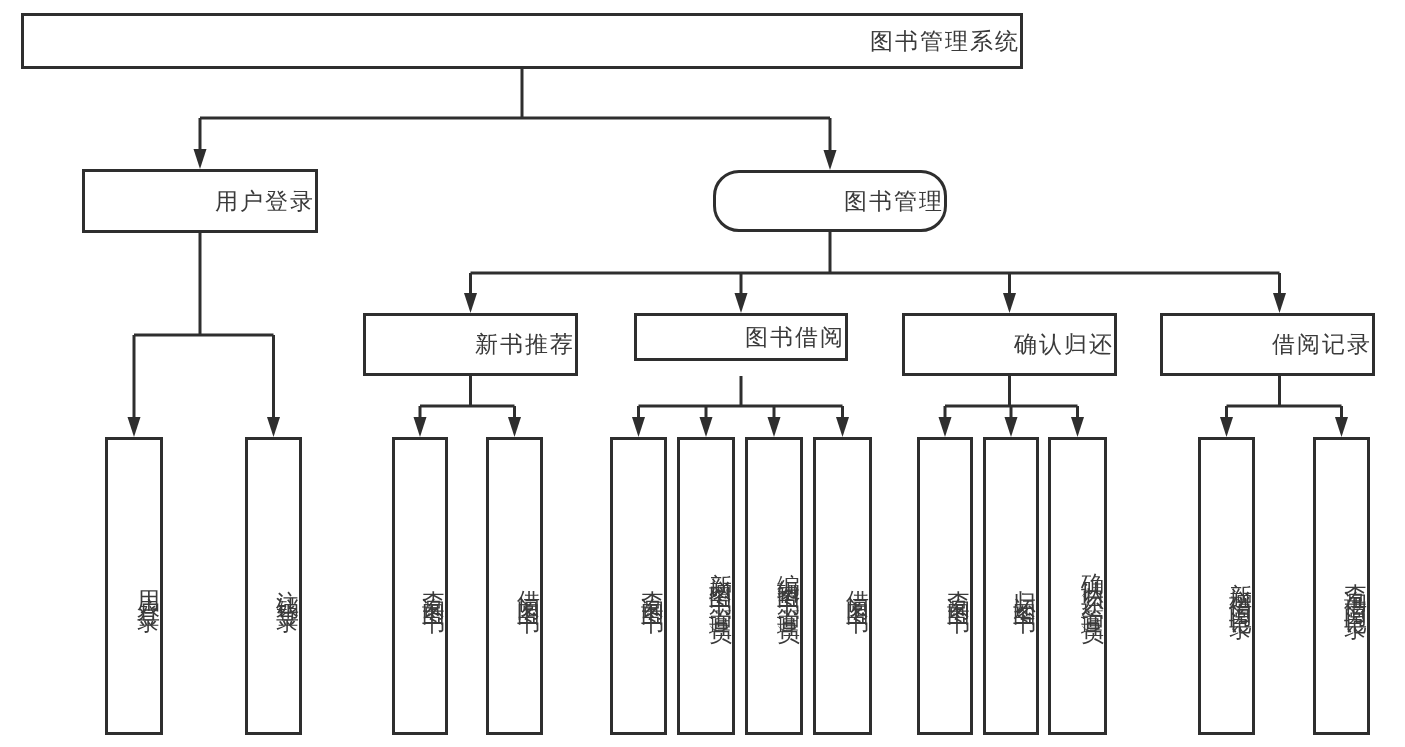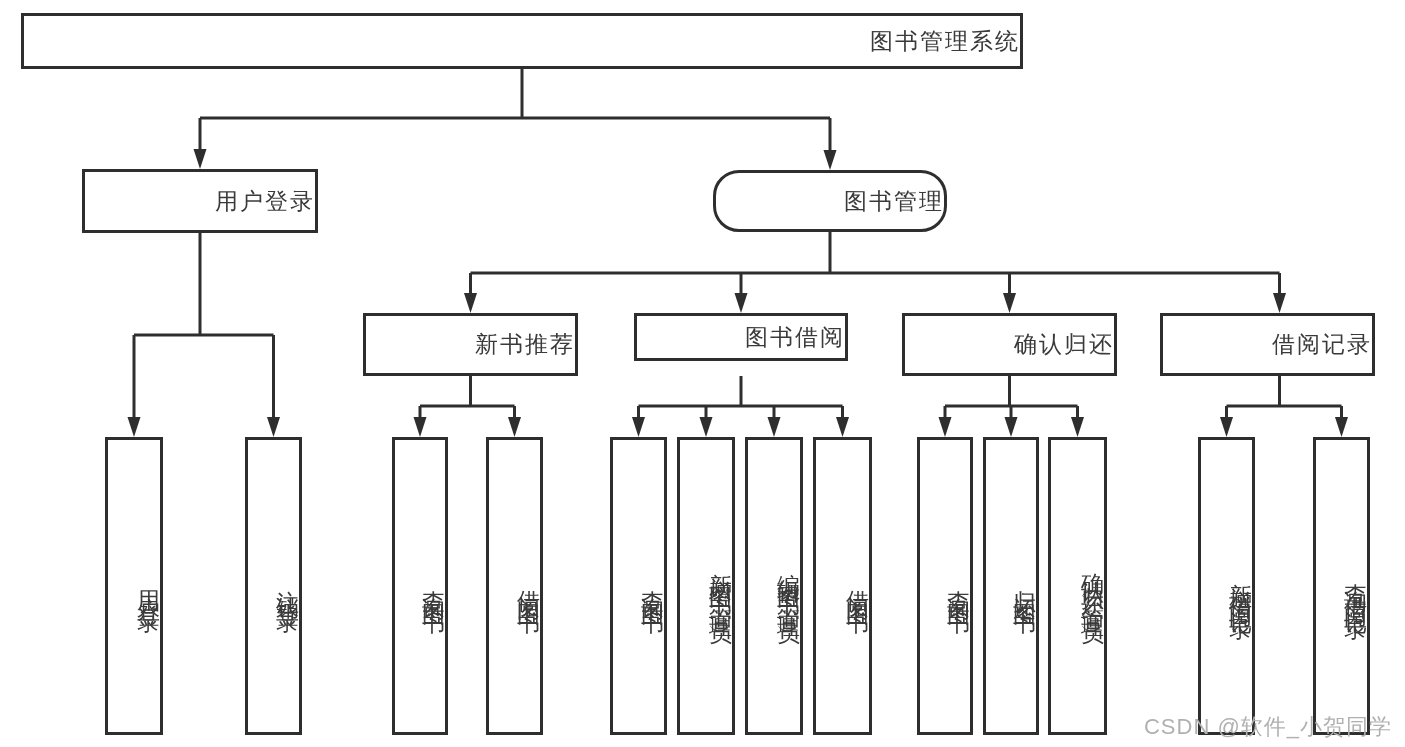--- a/index.html
+++ b/index.html
@@ -168,14 +168,13 @@
       <div class="node v" style="left: 1048px; top: 437px; width: 59px; height: 298px;">
         <span>确认归还（管理员）</span>
       </div>
       <div class="node v" style="left: 1198px; top: 437px; width: 57px; height: 298px;">
         <span>新增借阅记录</span>
       </div>
       <div class="node v" style="left: 1313px; top: 437px; width: 57px; height: 298px;">
         <span>查询借阅记录</span>
       </div>
     </div>
-  <div class="watermark">CSDN @软件_小贺同学</div>
 </div>
 
 </body></html>

